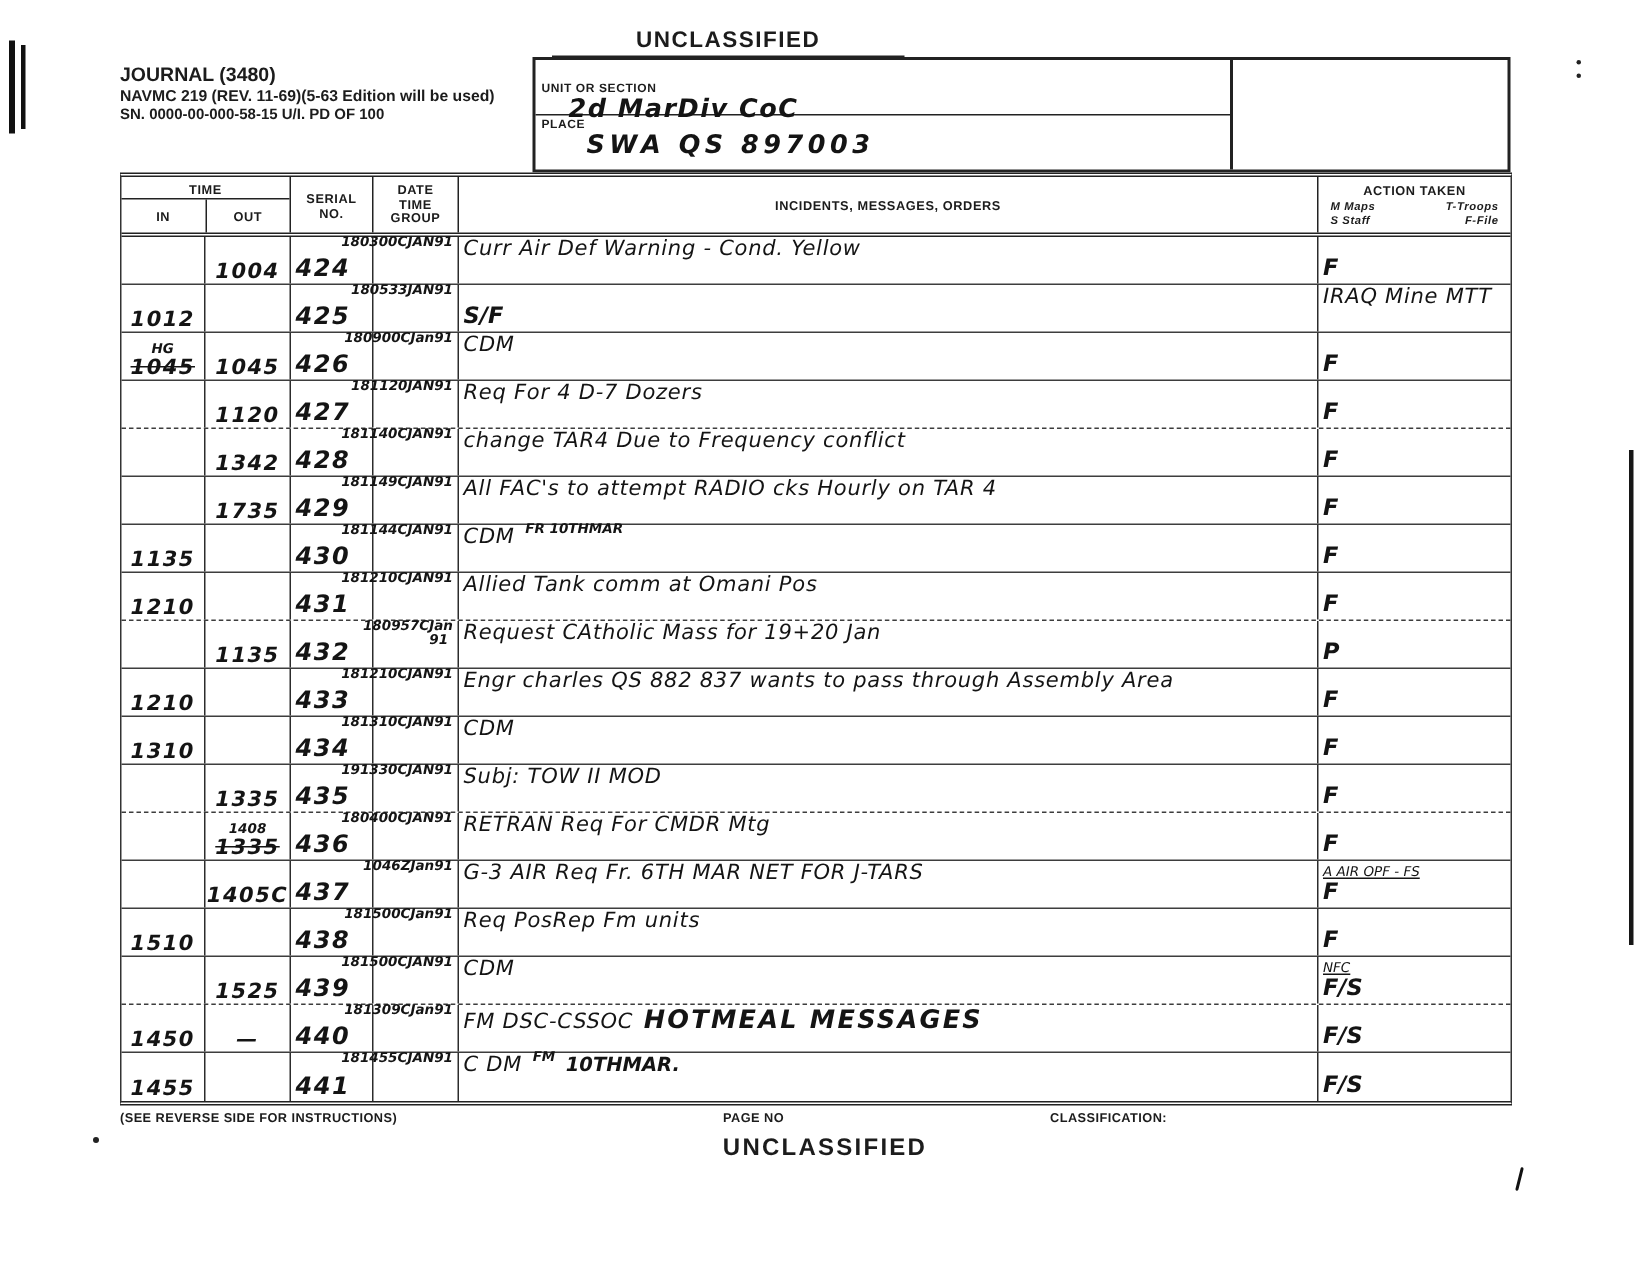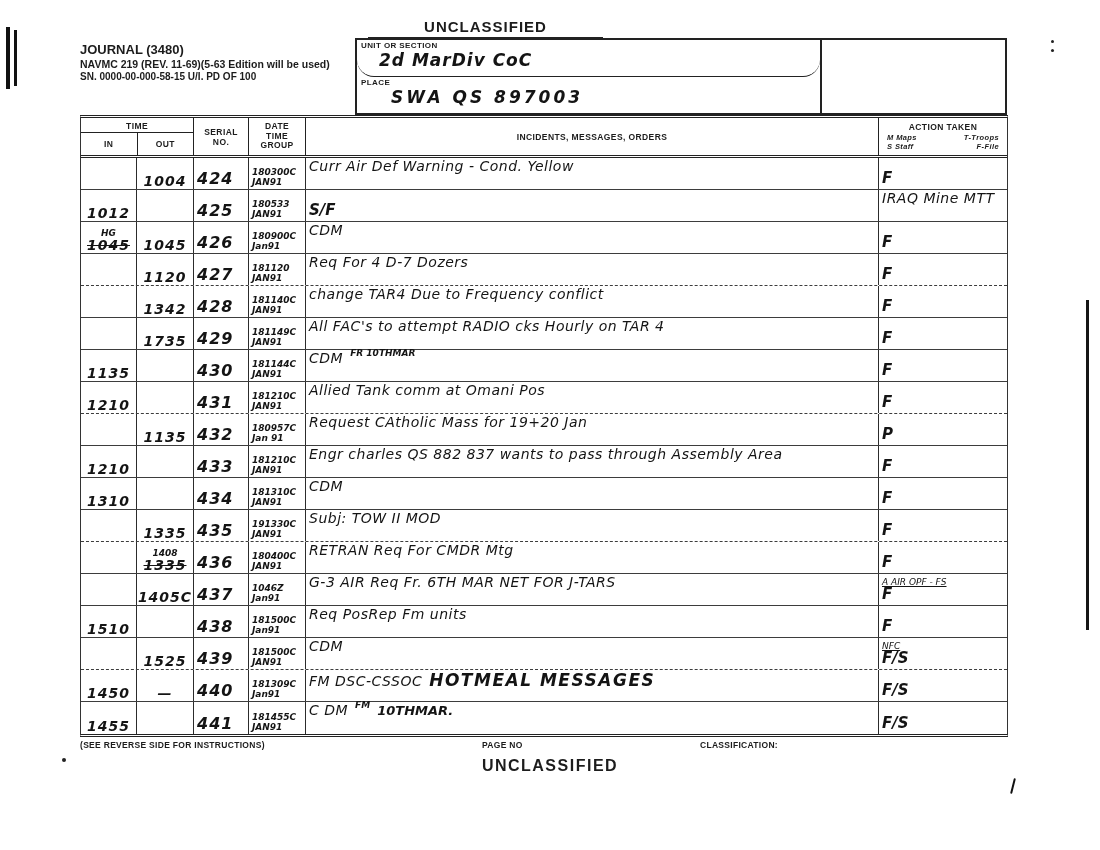--- a/index.html
+++ b/index.html
@@ -20,21 +20,21 @@
   .form-id { position:absolute; left:80px; top:42px; line-height:1.25; }
   .form-id .t1 { font-weight:bold; font-size:13px; }
   .form-id .t2 { font-weight:bold; font-size:10.5px; }
   .form-id .t3 { font-weight:bold; font-size:10px; }
 
   .hdr-box {
     position:absolute; left:355px; top:38px; width:652px; height:77px;
     border:2px solid #222; display:flex; box-sizing:border-box; background:#fff;
   }
   .hdr-left { width:465px; display:flex; flex-direction:column; border-right:2px solid #222; box-sizing:border-box; }
-  .hdr-unit { height:37px; border-bottom:1.5px solid #222; box-sizing:border-box; padding:1px 4px; position:relative;border-radius:17px; }
+  .hdr-unit { height:37px; border-bottom:1.5px solid #222; box-sizing:border-box; padding:14px 4px; position:relative; }
   .hdr-place { flex:1; padding:1px 4px; position:relative; }
   .hdr-right { flex:1; display:flex; flex-direction:column; }
   .hdr-from { height:37px; border-bottom:1.5px solid #222; box-sizing:border-box; padding:1px 4px; }
   .hdr-to { flex:1; padding:1px 4px; }
   .box-label { font-size:8px; font-weight:bold; letter-spacing:.4px; display:block; }
   .box-label.it { font-style:italic; font-weight:bold; }
 
   
   .hw { font-family:"DejaVu Sans", sans-serif; font-style:italic; color:#141414; }
   .hw-unit { font-size:17px; font-weight:bold; margin-left:18px; letter-spacing:1px; }
@@ -68,21 +68,21 @@
   .row:nth-child(4n) { border-bottom-style:dashed; }
   .row:last-child { border-bottom:none; }
   .cell { border-right:1.5px solid #2c2c2c; box-sizing:border-box; padding:0 3px 1px;
     display:flex; align-items:flex-end; overflow:visible; }
   .cell:last-child { border-right:none; }
   .c-stack { flex-direction:column; align-items:center; justify-content:flex-end; line-height:1; }
   .note-top { font-size:9px; font-weight:bold; display:block; }
   .struck { text-decoration:line-through; }
   .tval { font-size:14px; font-weight:bold; letter-spacing:1px; }
   .serial-val { font-size:16px; font-weight:bold; letter-spacing:1px; }
-  .c-dtg { flex-direction:column; align-items:flex-start; justify-content:flex-end; line-height:1.05; padding-bottom:2px; }
+  .c-dtg { flex-direction:row; align-items:flex-start; justify-content:flex-end; line-height:1.05; padding-bottom:2px; }
   .dtg1,.dtg2 { font-size:9px; font-weight:bold; }
   .c-text { gap:7px; align-items:baseline; padding-bottom:3px; white-space:nowrap; }
   .text-main { font-size:14px; letter-spacing:.5px; }
   .text-sup { font-size:9px; font-weight:bold; position:relative; top:-7px; }
   .text-post { font-size:13px; font-weight:bold; }
   .text-big { font-size:17px; font-weight:bold; letter-spacing:1.5px; }
   .c-action { flex-direction:column; align-items:flex-start; justify-content:flex-end; line-height:1.05; padding-bottom:2px; }
   .action-note { font-size:9px; font-weight:normal; text-decoration:underline;text-align:right; }
   .action-val { font-size:15px; font-weight:bold; }
 

